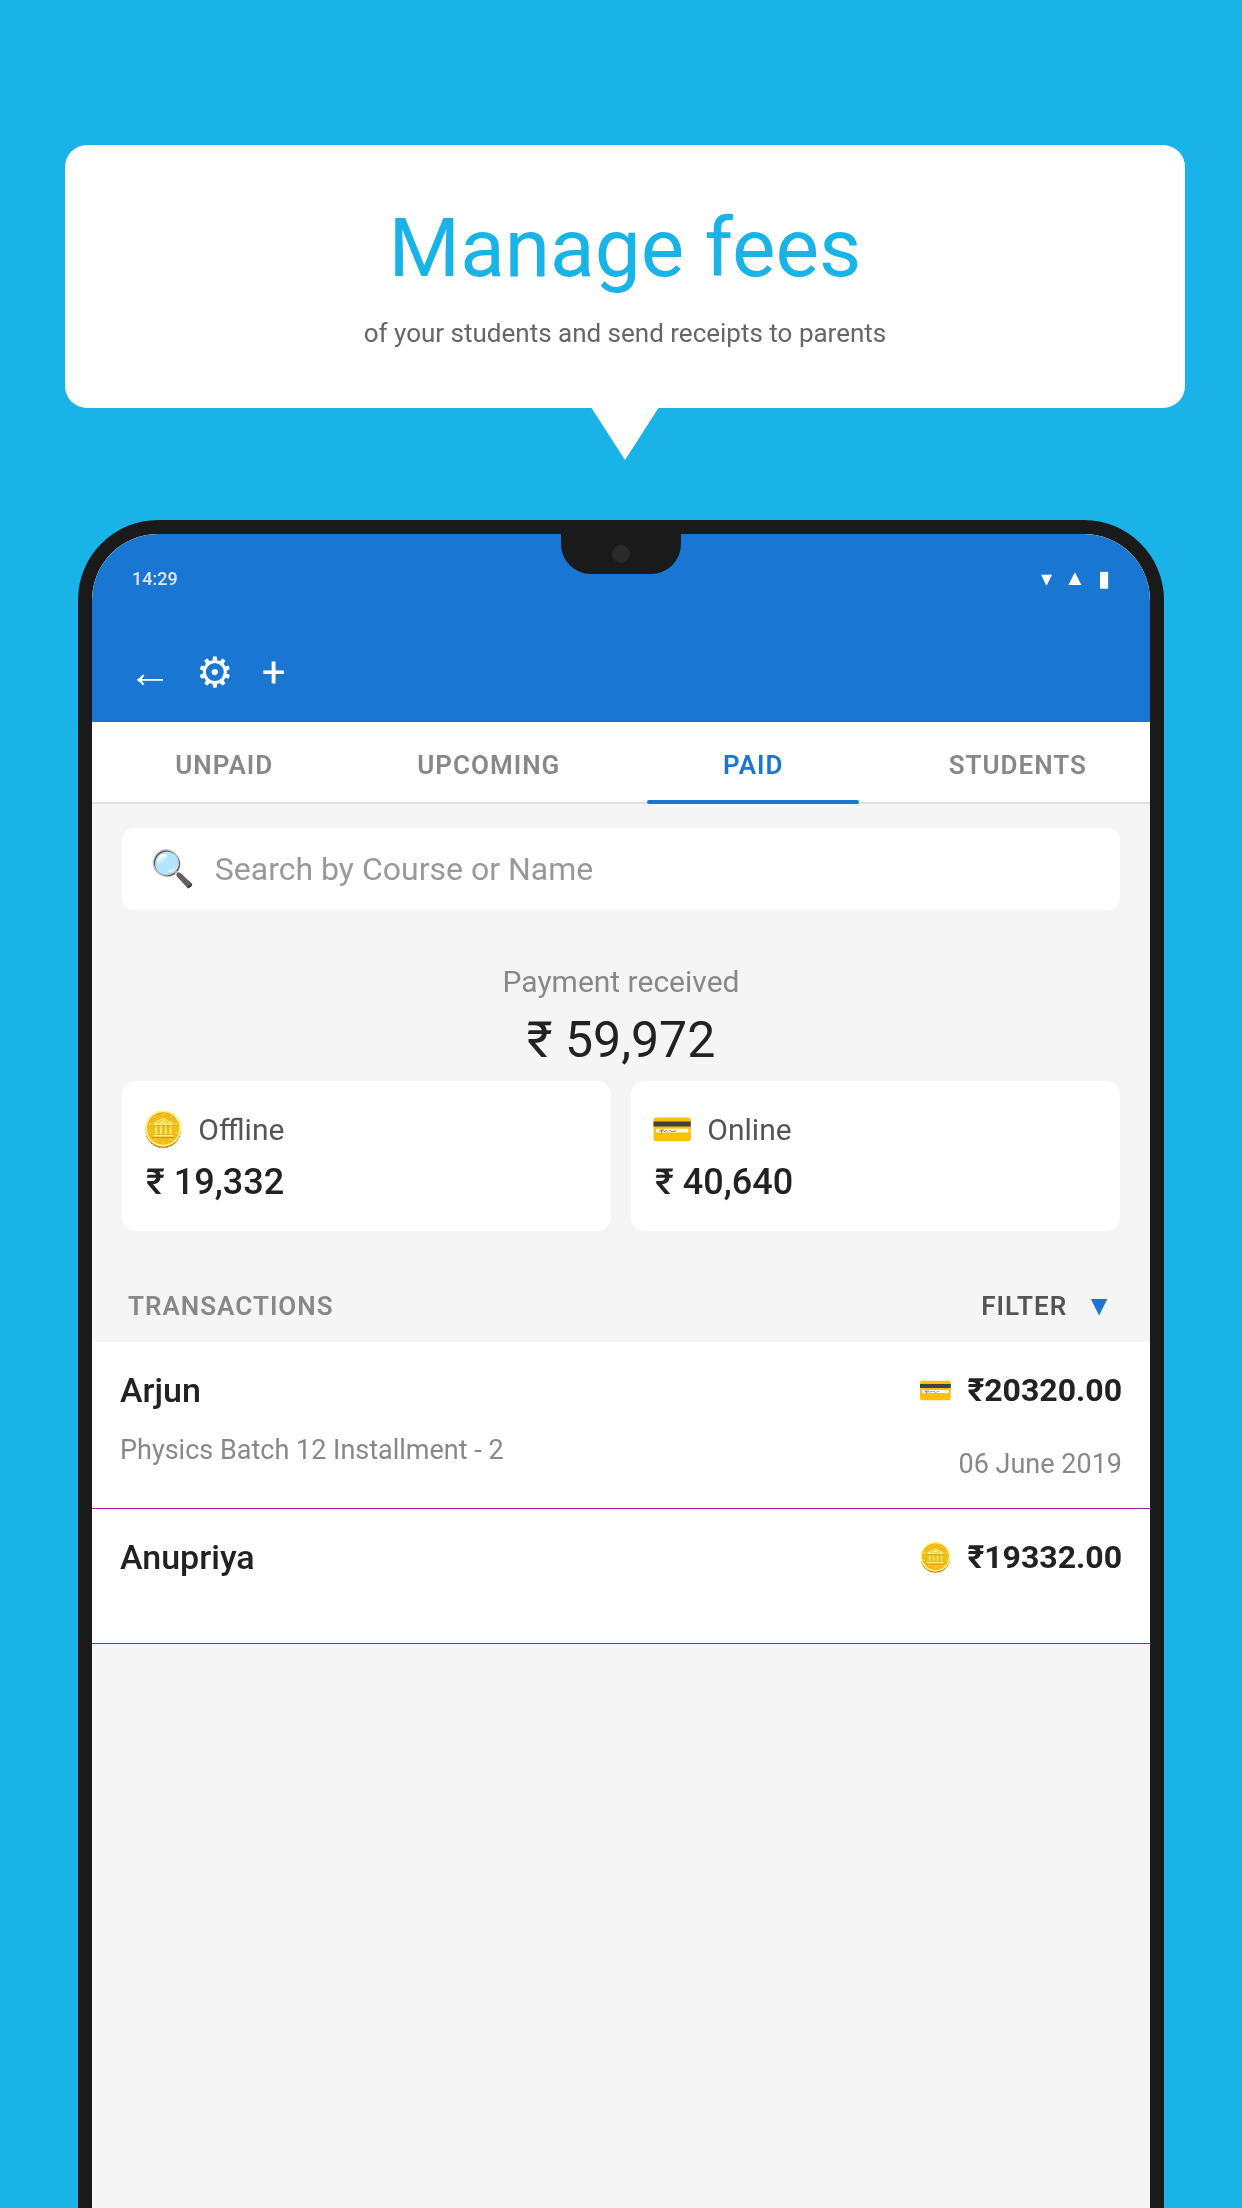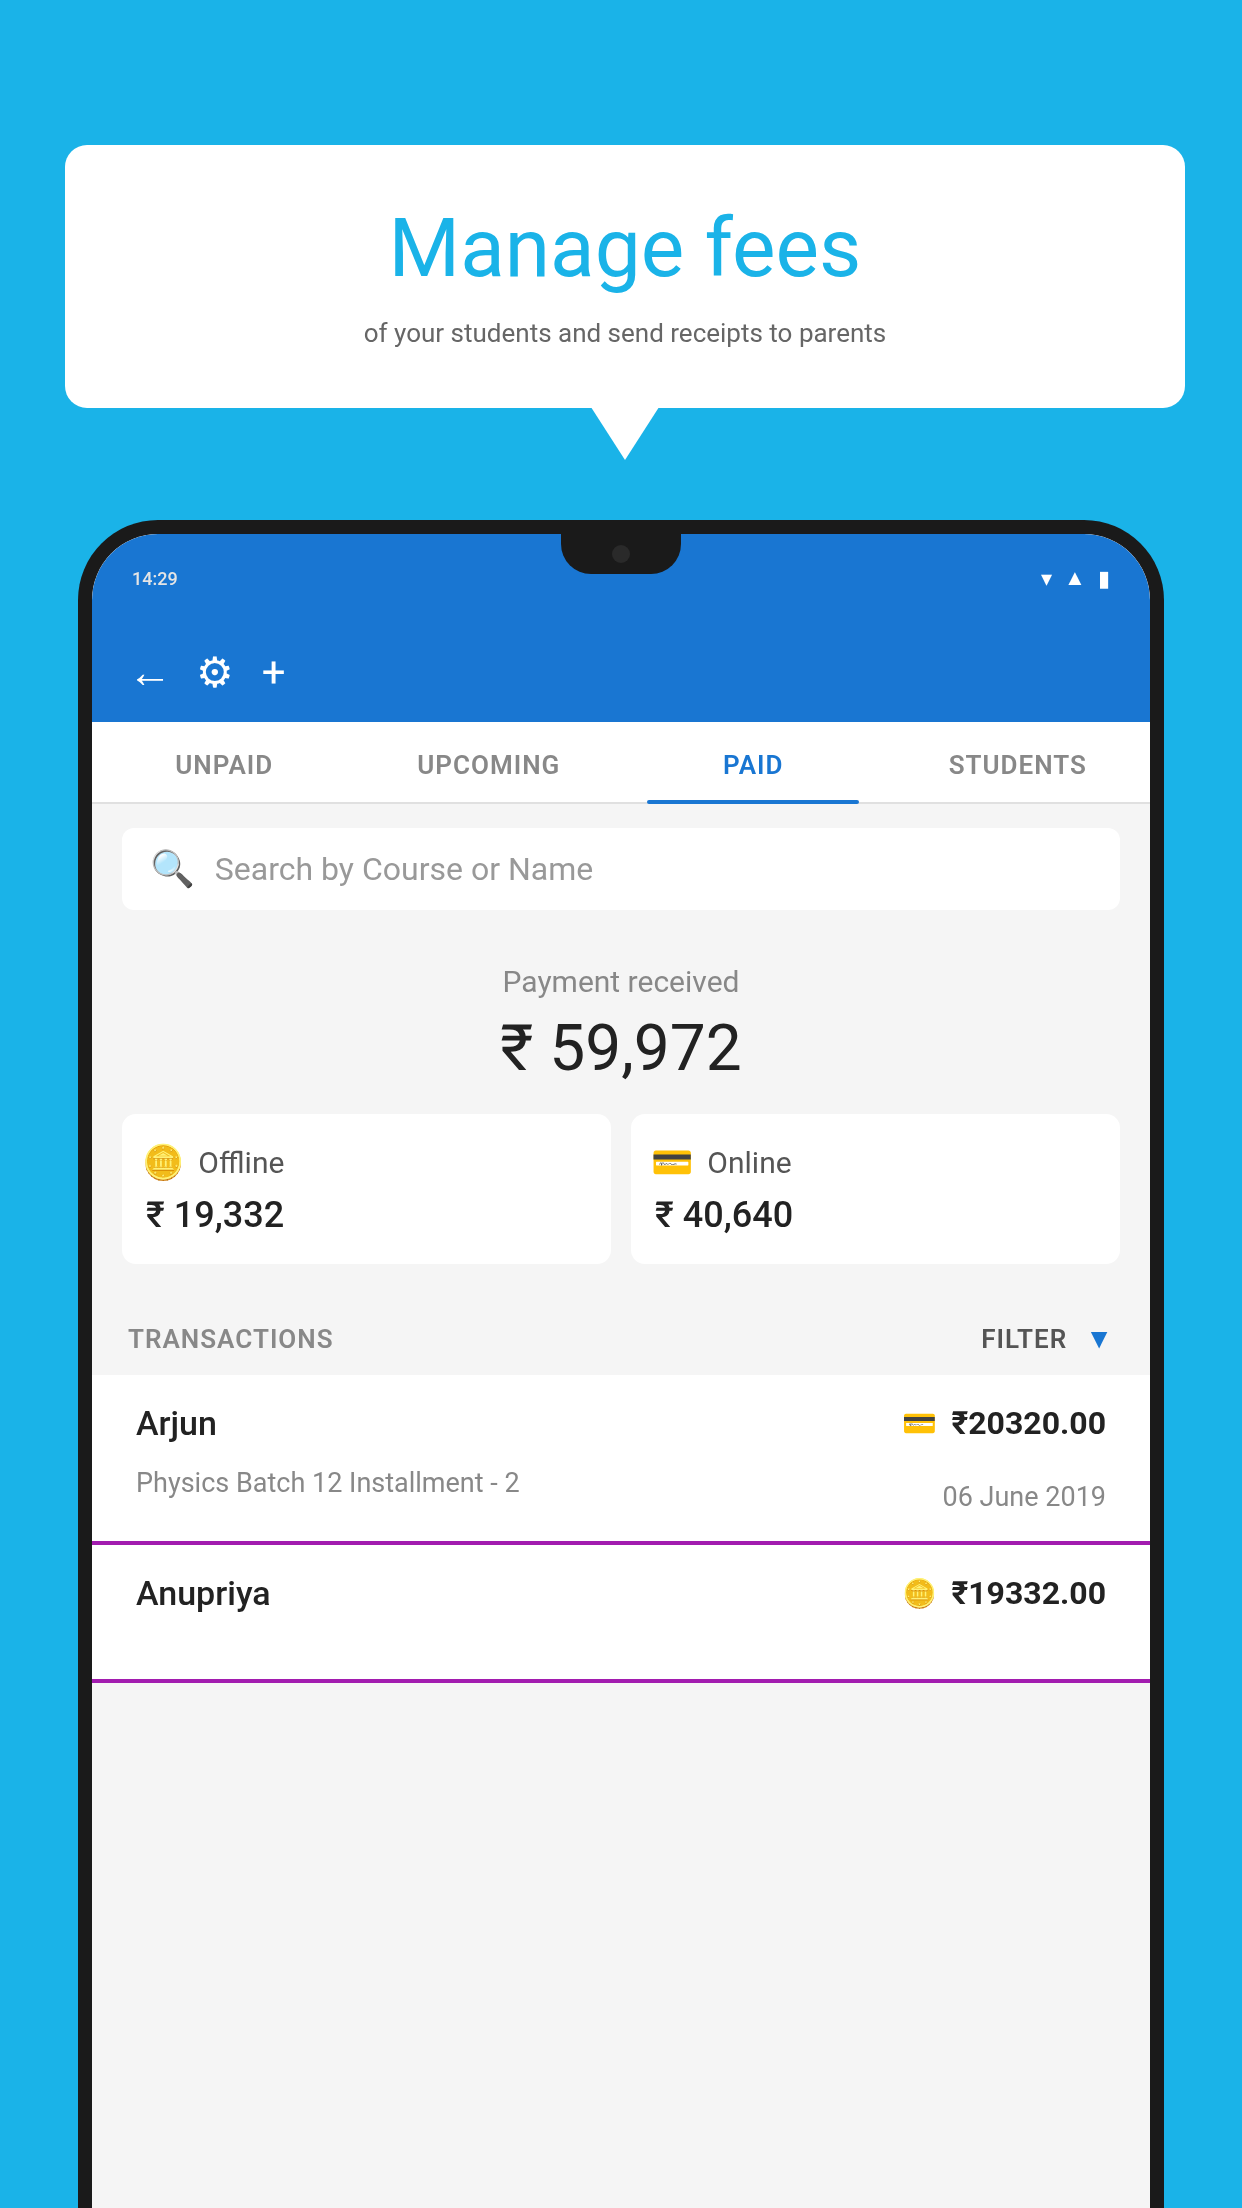--- a/index.html
+++ b/index.html
@@ -230,23 +230,23 @@
     }
 
     .payment-label {
       color: #888;
       font-size: 30px;
       margin-bottom: 12px;
     }
 
     .payment-amount {
       color: #222;
-      font-size: 64px;
+      font-size: 50px;
       font-weight: 400;
-      margin-bottom: 28px;
+      margin-bottom: 12px;
     }
 
     .payment-cards {
       display: flex;
       gap: 20px;
       margin-bottom: 10px;
     }
 
     .payment-card {
       flex: 1;
@@ -311,22 +311,22 @@
       color: #1976d2;
       font-size: 28px;
     }
 
     
     .transaction-list {
       background: white;
     }
 
     .transaction-row {
-      padding: 28px 44px;
-      border-bottom: 4px solid #a21caf;
+      padding: 28px 28px;
+      border-bottom: 1px solid #a21caf;
     }
 
     .transaction-top {
       display: flex;
       justify-content: space-between;
       align-items: center;
       margin-bottom: 10px;
     }
 
     .student-name {

